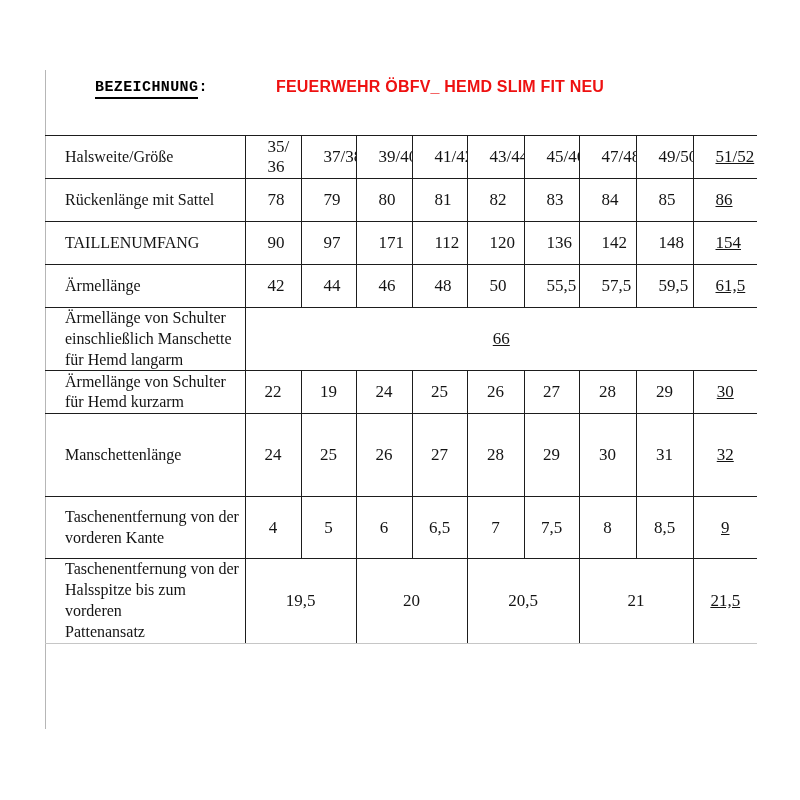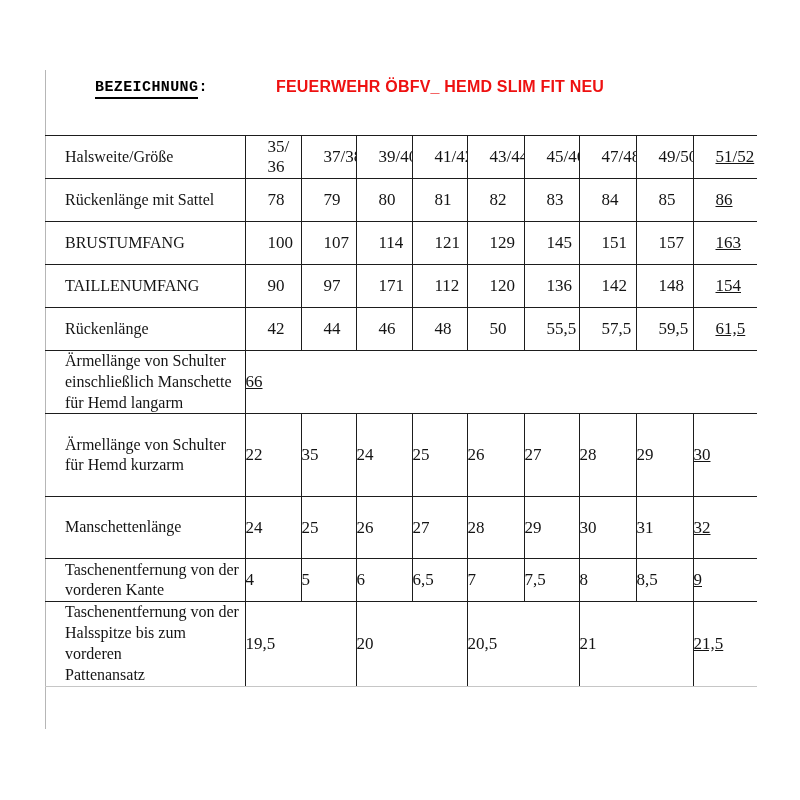--- a/index.html
+++ b/index.html
@@ -60,21 +60,21 @@
   table.size-table td.label {
     border-left: none;
     white-space: pre-line;
     padding-left: 20px;
     font-size: 16px;
     line-height: 1.3;
     text-align: left;
   }
   table.size-table tr td:last-child { border-right: none; text-decoration: underline; }
   table.size-table td.val.left  { text-align: left; padding-left: 22px; }
-  table.size-table td.val.center{ }
+  table.size-table td.val.center{ text-align: center; }
   table.size-table tr:nth-child(7)  td,
   table.size-table tr:nth-child(11) td { height: 82px; }
   table.size-table tr:nth-child(8)  td,
   table.size-table tr:nth-child(10) td { height: 61px; }
   table.size-table tr:last-child td { border-bottom: 1px solid #c6c6c6; }
 </style>
 </head>
 <body>
 
 <div class="page-edge-line"></div>
@@ -115,66 +115,54 @@
         <td class="val left">79</td>
         <td class="val left">80</td>
         <td class="val left">81</td>
         <td class="val left">82</td>
         <td class="val left">83</td>
         <td class="val left">84</td>
         <td class="val left">85</td>
         <td class="val left">86</td>
       </tr>
       <tr>
-        <td class="label">BRUSTUMFANG</td>
-        <td class="val left">100</td>
-        <td class="val left">107</td>
-        <td class="val left">114</td>
-        <td class="val left">121</td>
-        <td class="val left">129</td>
-        <td class="val left">145</td>
-        <td class="val left">151</td>
-        <td class="val left">157</td>
-        <td class="val left">163</td>
-      </tr>
-      <tr>
         <td class="label">TAILLENUMFANG</td>
         <td class="val left">90</td>
         <td class="val left">97</td>
         <td class="val left">171</td>
         <td class="val left">112</td>
         <td class="val left">120</td>
         <td class="val left">136</td>
         <td class="val left">142</td>
         <td class="val left">148</td>
         <td class="val left">154</td>
       </tr>
       <tr>
-        <td class="label">Rückenlänge</td>
+        <td class="label">Ärmellänge</td>
         <td class="val left">42</td>
         <td class="val left">44</td>
         <td class="val left">46</td>
         <td class="val left">48</td>
         <td class="val left">50</td>
         <td class="val left">55,5</td>
         <td class="val left">57,5</td>
         <td class="val left">59,5</td>
         <td class="val left">61,5</td>
       </tr>
       <tr>
         <td class="label">Ärmellänge von Schulter
 einschließlich Manschette
 für Hemd langarm</td>
         <td colspan="9" class="val center">66</td>
       </tr>
       <tr>
         <td class="label">Ärmellänge von Schulter
 für Hemd kurzarm</td>
         <td class="val center">22</td>
-        <td class="val center">35</td>
+        <td class="val center">19</td>
         <td class="val center">24</td>
         <td class="val center">25</td>
         <td class="val center">26</td>
         <td class="val center">27</td>
         <td class="val center">28</td>
         <td class="val center">29</td>
         <td class="val center">30</td>
       </tr>
       <tr>
         <td class="label">Manschettenlänge</td>

